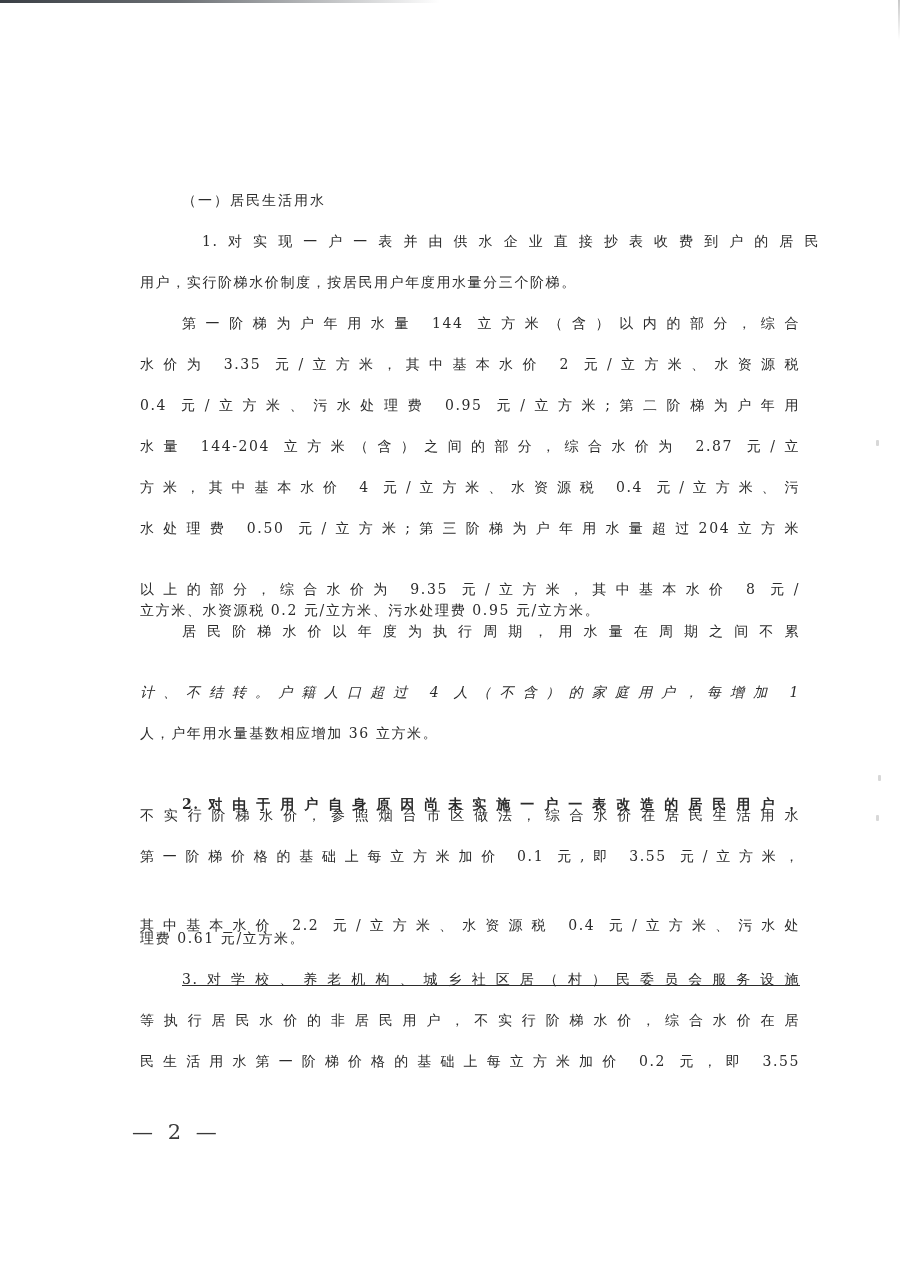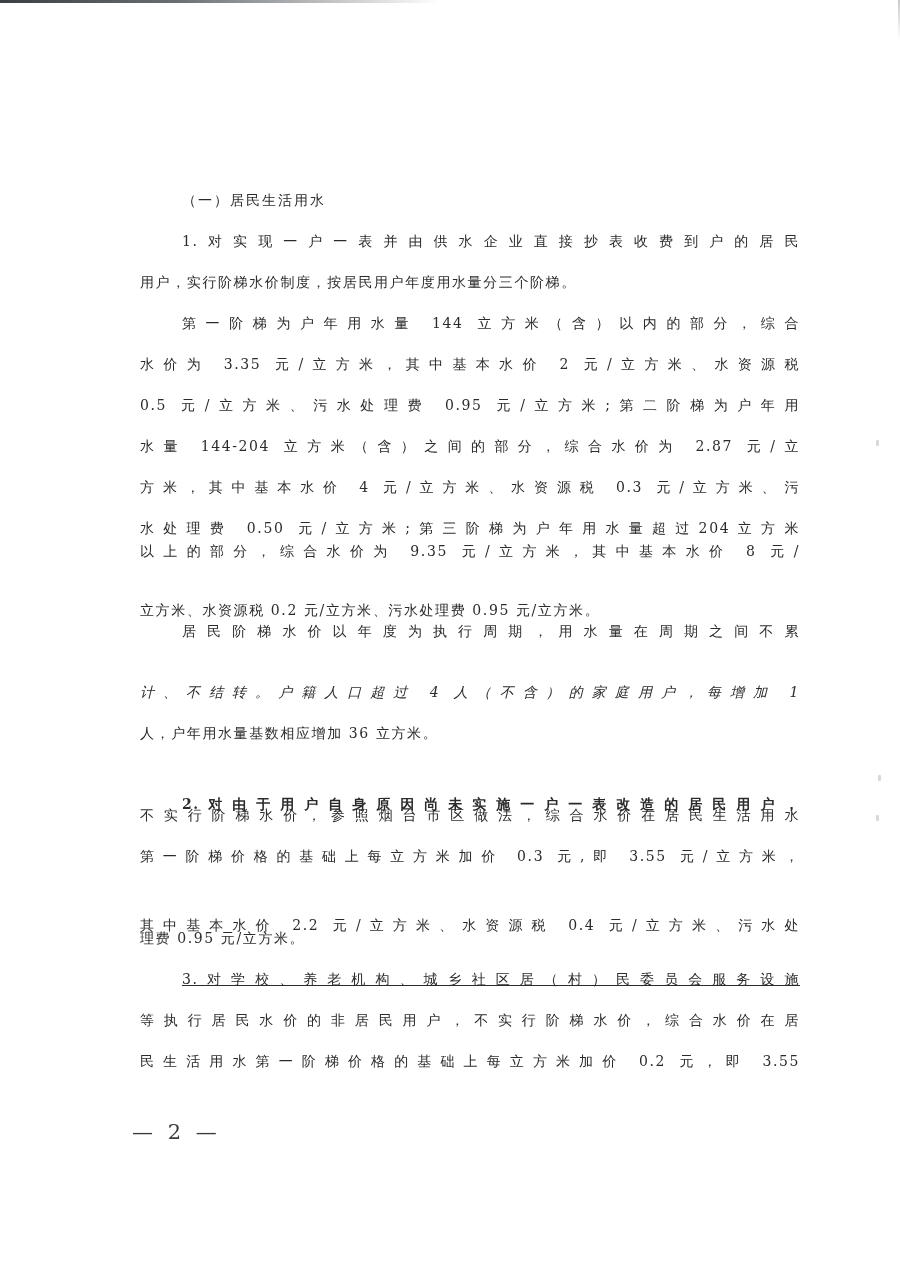--- a/index.html
+++ b/index.html
@@ -42,40 +42,40 @@
 <div class="scan-edge"></div>
 <div class="right-edge"></div>
 <div class="speck" style="left:876px; top:440px;"></div>
 <div class="speck" style="left:878px; top:775px;"></div>
 <div class="speck" style="left:876px; top:815px;"></div>
 
 <div class="page">
 
   <div class="line heading indent" style="top:0px;">（一）居民生活用水</div>
 
-  <div class="line indent" style="top:41px;">1.对实现一户一表并由供水企业直接抄表收费到户的居民</div>
+  <div class="line indent" style="top:41px;margin-left:20px;">1.对实现一户一表并由供水企业直接抄表收费到户的居民</div>
   <div class="line last" style="top:82px;">用户，实行阶梯水价制度，按居民用户年度用水量分三个阶梯。</div>
 
   <div class="line indent" style="top:123px;">第一阶梯为户年用水量 144 立方米（含）以内的部分，综合</div>
   <div class="line" style="top:164px;">水价为 3.35 元/立方米，其中基本水价 2 元/立方米、水资源税</div>
-  <div class="line" style="top:205px;">0.5 元/立方米、污水处理费 0.95 元/立方米;第二阶梯为户年用</div>
+  <div class="line" style="top:205px;">0.4 元/立方米、污水处理费 0.95 元/立方米;第二阶梯为户年用</div>
   <div class="line" style="top:246px;">水量 144-204 立方米（含）之间的部分，综合水价为 2.87 元/立</div>
-  <div class="line" style="top:287px;">方米，其中基本水价 4 元/立方米、水资源税 0.3 元/立方米、污</div>
+  <div class="line" style="top:287px;">方米，其中基本水价 4 元/立方米、水资源税 0.4 元/立方米、污</div>
   <div class="line" style="top:328px;">水处理费 0.50 元/立方米;第三阶梯为户年用水量超过204立方米</div>
-  <div class="line" style="top:351px;">以上的部分，综合水价为 9.35 元/立方米，其中基本水价 8 元/</div>
+  <div class="line" style="top:389px;">以上的部分，综合水价为 9.35 元/立方米，其中基本水价 8 元/</div>
   <div class="line last" style="top:410px;">立方米、水资源税 0.2 元/立方米、污水处理费 0.95 元/立方米。</div>
 
   <div class="line indent" style="top:431px;">居民阶梯水价以年度为执行周期，用水量在周期之间不累</div>
   <div class="line" style="top:492px;font-style:italic;">计、不结转。户籍人口超过 4 人（不含）的家庭用户，每增加 1</div>
   <div class="line last" style="top:533px;">人，户年用水量基数相应增加 36 立方米。</div>
 
   <div class="line indent" style="top:604px;font-weight:bold;">2.对由于用户自身原因尚未实施一户一表改造的居民用户，</div>
   <div class="line" style="top:615px;">不实行阶梯水价，参照烟台市区做法，综合水价在居民生活用水</div>
-  <div class="line" style="top:656px;">第一阶梯价格的基础上每立方米加价 0.3 元,即 3.55 元/立方米，</div>
+  <div class="line" style="top:656px;">第一阶梯价格的基础上每立方米加价 0.1 元,即 3.55 元/立方米，</div>
   <div class="line" style="top:725px;">其中基本水价 2.2 元/立方米、水资源税 0.4 元/立方米、污水处</div>
-  <div class="line last" style="top:738px;">理费 0.95 元/立方米。</div>
+  <div class="line last" style="top:738px;">理费 0.61 元/立方米。</div>
 
   <div class="line indent" style="top:779px;text-decoration:underline;">3.对学校、养老机构、城乡社区居（村）民委员会服务设施</div>
   <div class="line" style="top:820px;">等执行居民水价的非居民用户，不实行阶梯水价，综合水价在居</div>
   <div class="line" style="top:861px;">民生活用水第一阶梯价格的基础上每立方米加价 0.2 元，即 3.55</div>
 </div>
 
 <div class="page-number">— 2 —</div>
 
 </body></html>

